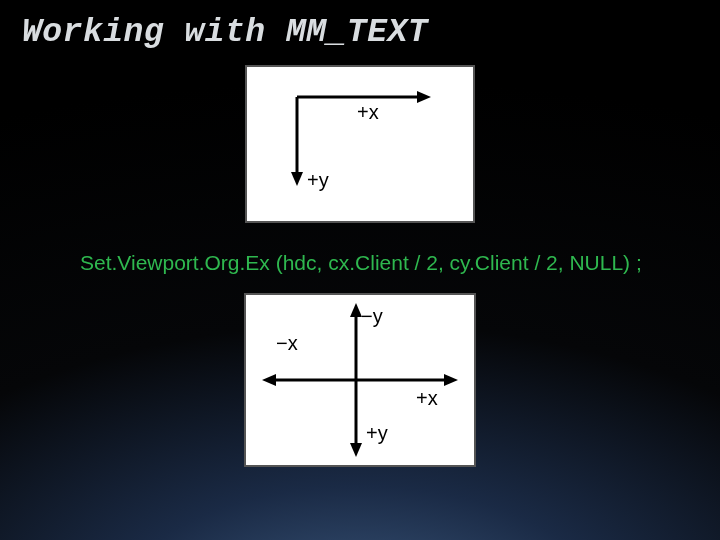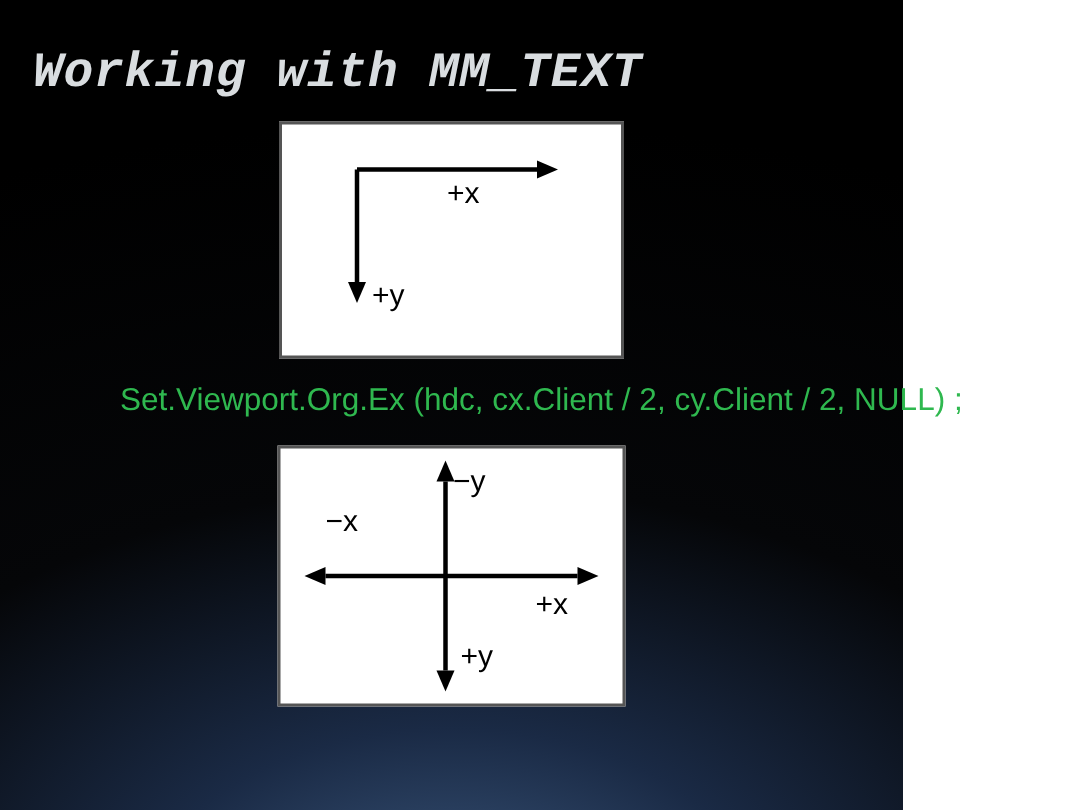--- a/index.html
+++ b/index.html
@@ -4,28 +4,28 @@
 <style>
   html, body {
     margin: 0;
     padding: 0;
     width: 720px;
     height: 540px;
     overflow: hidden;
     font-family: Arial, Helvetica, sans-serif;
   }
   .slide {
-    width: 602px;
+    width: 720px;
     height: 540px;
     background: radial-gradient(ellipse 140% 100% at 50% 115%,
                 #3d5a80 0%, #1a2a45 25%, #050608 55%, #000 100%);
     position: relative;
     color: #fff;
     box-sizing: border-box;
-    padding: 30px 22px;
+    padding: 14px 22px;
   }
   .title {
     font-family: Consolas, "Courier New", monospace;
     font-style: italic;
     font-weight: bold;
     font-size: 33px;
     color: #d9dde0;
     letter-spacing: 0.5px;
     margin: 0 0 14px 0;
   }
@@ -36,21 +36,21 @@
     border: 2px solid #555;
     box-sizing: border-box;
   }
   .figure svg {
     display: block;
   }
   .code-line {
     font-family: Arial, Helvetica, sans-serif;
     font-size: 21px;
     color: #2fb84f;
-    margin: 16px 0 18px 58px;
+    margin: 28px 0 18px 58px;
     white-space: pre;
   }
 </style>
 </head>
 <body>
 
 <div class="slide">
 
   <div class="title">Working with MM_TEXT</div>
 

